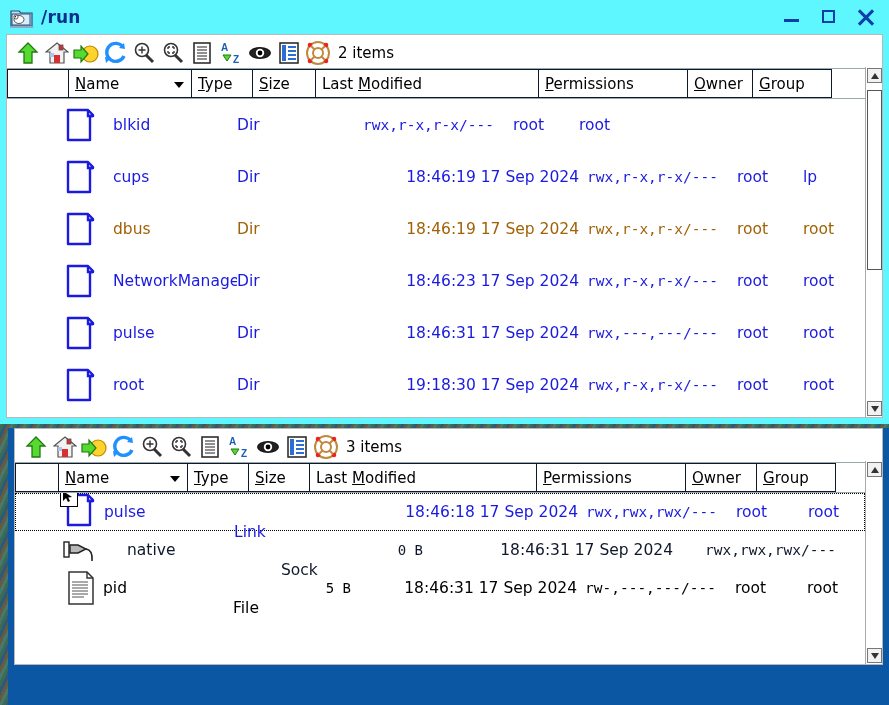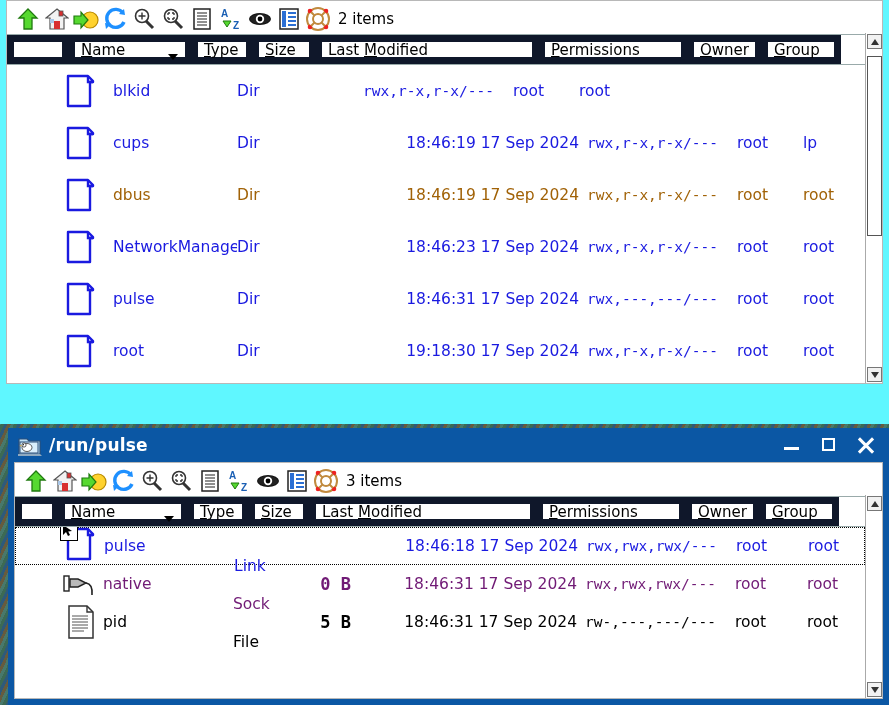--- a/index.html
+++ b/index.html
@@ -45,34 +45,34 @@
   #win2 .client{margin:0 6px 6px 6px;height:237px;border:1px solid #b8b8b8;}
 
   
   .toolbar{height:34px;display:flex;align-items:center;gap:0px;padding:2px 4px 0 6px;box-sizing:border-box;background:#fff;border-bottom:1px solid #9aa;}
   .tbtn{width:29px;height:28px;position:relative;cursor:pointer;display:flex;align-items:center;justify-content:center;}
   .tbtn svg{display:block;}
   .items-label{font-size:15px;color:#000;margin-left:6px;white-space:nowrap;}
 
   
   .colhdr{display:flex;height:30px;box-sizing:border-box;background:#fff;border-bottom:1px solid #9aa;}
-  .ch{box-sizing:border-box;border:7px solid #0f172a;background:#fff;display:flex;align-items:center;
+  .ch{box-sizing:border-box;border:1px solid #0f172a;background:#fff;display:flex;align-items:center;
       padding:0 6px;font-size:15px;color:#000;position:relative;height:29px;margin-right:-1px;cursor:pointer;}
   .ch u{text-decoration:underline;}
   .ch .caret{position:absolute;right:7px;top:12px;width:0;height:0;border-left:5px solid transparent;border-right:5px solid transparent;border-top:6px solid #000;}
 
   
   .listwrap{position:absolute;left:0;right:17px;top:64px;bottom:0;overflow:hidden;background:#fff;}
   .row{display:flex;align-items:center;height:52px;box-sizing:border-box;position:relative;padding-left:44px;}
   .row.sel{border:1px dotted #000;}
   .cell{box-sizing:border-box;font-size:15.5px;white-space:nowrap;overflow:hidden;display:flex;align-items:center;}
   .c-icon{width:62px;justify-content:center;flex:0 0 62px;}
   .c-name{flex:0 0 124px;}
   .c-type{flex:0 0 62px;}
-  .c-size{flex:0 0 64px;justify-content:flex-end;padding-right:6px;font-family:"DejaVu Sans Mono","Liberation Mono",monospace;font-size:17px;font-weight:bold;}
+  .c-size{flex:0 0 64px;justify-content:flex-end;padding-right:6px;font-family:"DejaVu Sans Mono","Liberation Mono",monospace;font-size:14px;}
   .c-date{flex:0 0 224px;justify-content:flex-end;padding-right:8px;}
   .c-perm{flex:0 0 150px;font-family:"DejaVu Sans Mono","Liberation Mono",monospace;font-size:14.5px;}
   .c-owner{flex:0 0 66px;}
   .c-group{flex:0 0 80px;}
 
   
   #win2 .row{height:38px;}
   #win2 .c-icon{flex:0 0 44px;width:44px;}
   #win2 .c-name{flex:0 0 130px;}
   #win2 .c-type{flex:0 0 62px;margin-top:40px;}
@@ -95,251 +95,33 @@
   .icon-folder{width:34px;height:36px;}
   .icon-doc{width:28px;height:34px;}
   .icon-plug{width:38px;height:28px;}
 </style>
 </head>
 <body>
 
 <div id="desktop"></div>
 
 <div class="window" id="win1">
-
-  <div class="client">
-    <div class="toolbar">
-      <span class="tbtn">
-        <svg width="24" height="24" viewBox="0 0 24 24">
-            <path d="M12 2 L21 11 H16 V22 H8 V11 H3 Z" fill="#56d930" stroke="#1f7a0f" stroke-width="1.3"></path>
-          </svg>
-      </span>
-      <span class="tbtn">
-        <svg width="24" height="24" viewBox="0 0 24 24">
-            <path d="M12 2 L23 11 H19 V22 H5 V11 H1 Z" fill="#f2f2f2" stroke="#555" stroke-width="1.2"></path>
-            <rect x="9" y="14" width="6" height="8" fill="#d83030"></rect>
-            <rect x="14" y="4" width="4" height="5" fill="#d83030" stroke="#555" stroke-width=".8"></rect>
-            <rect x="5" y="12" width="4" height="4" fill="#a9c7e8"></rect>
-          </svg>
-      </span>
-      <span class="tbtn">
-        <svg width="26" height="24" viewBox="0 0 26 24">
-            <circle cx="17" cy="13" r="8" fill="#ffd22e" stroke="#b88a00" stroke-width="1.2"></circle>
-            <path d="M1 9 h7 V5 l7 8 -7 8 v-4 H1z" fill="#56d930" stroke="#1f7a0f" stroke-width="1.2"></path>
-          </svg>
-      </span>
-      <span class="tbtn">
-        <svg width="24" height="24" viewBox="0 0 24 24">
-            <path d="M20 6 a9 9 0 1 0 1 9" fill="none" stroke="#1e90ff" stroke-width="3.4"></path>
-            <path d="M21 2 l1 6 -6 -1z" fill="#1e90ff"></path>
-            <path d="M3 22 l-1 -6 6 1z" fill="#1e90ff"></path>
-          </svg>
-      </span>
-      <span class="tbtn">
-        <svg width="24" height="24" viewBox="0 0 24 24">
-            <circle cx="10" cy="9" r="6.5" fill="none" stroke="#333" stroke-width="1.6"></circle>
-            <path d="M14 14 L21 21" stroke="#333" stroke-width="3"></path>
-            <path d="M10 5.5 v7 M6.5 9 h7" stroke="#333" stroke-width="1.4"></path>
-          </svg>
-      </span>
-      <span class="tbtn">
-        <svg width="24" height="24" viewBox="0 0 24 24">
-            <circle cx="10" cy="9" r="6.5" fill="none" stroke="#333" stroke-width="1.6"></circle>
-            <path d="M14 14 L21 21" stroke="#333" stroke-width="3"></path>
-            <path d="M7 6 h2 M7 6 v2 M13 6 h-2 M13 6 v2 M7 12 h2 M7 12 v-2 M13 12 h-2 M13 12 v-2" stroke="#333" stroke-width="1.3"></path>
-          </svg>
-      </span>
-      <span class="tbtn">
-        <svg width="24" height="24" viewBox="0 0 24 24">
-            <rect x="4" y="2" width="16" height="20" fill="#fff" stroke="#222" stroke-width="1.5"></rect>
-            <g stroke="#222" stroke-width="1.1">
-              <path d="M7 6h10M7 9h10M7 12h10M7 15h10M7 18h10"></path>
-            </g>
-          </svg>
-      </span>
-      <span class="tbtn">
-        <svg width="24" height="24" viewBox="0 0 24 24">
-            <text x="2" y="10" font-size="10" font-family="sans-serif" font-weight="bold" fill="#1a5fb4">A</text>
-            <text x="14" y="22" font-size="10" font-family="sans-serif" font-weight="bold" fill="#1a5fb4">Z</text>
-            <path d="M4 14 l4 6 4-6z" fill="#56d930" stroke="#1f7a0f" stroke-width="1"></path>
-          </svg>
-      </span>
-      <span class="tbtn">
-        <svg width="26" height="24" viewBox="0 0 26 24">
-            <ellipse cx="13" cy="12" rx="11" ry="6" fill="#111"></ellipse>
-            <ellipse cx="13" cy="12" rx="10" ry="5" fill="#222"></ellipse>
-            <circle cx="13" cy="12" r="4.2" fill="#fff"></circle>
-            <circle cx="13" cy="12" r="2.4" fill="#000"></circle>
-          </svg>
-      </span>
-      <span class="tbtn">
-        <svg width="24" height="24" viewBox="0 0 24 24">
-            <rect x="3" y="2" width="18" height="20" fill="#fff" stroke="#222" stroke-width="1.5"></rect>
-            <rect x="5" y="4" width="4" height="16" fill="#2b6fd4"></rect>
-            <g stroke="#2b6fd4" stroke-width="2">
-              <path d="M11 6h8M11 10h8M11 14h8M11 18h8"></path>
-            </g>
-          </svg>
-      </span>
-      <span class="tbtn">
-        <svg width="26" height="26" viewBox="0 0 26 26">
-            <circle cx="13" cy="13" r="11" fill="#fff" stroke="#c08a3e" stroke-width="2"></circle>
-            <circle cx="13" cy="13" r="5" fill="#fff" stroke="#c08a3e" stroke-width="2"></circle>
-            <g fill="#ee2222">
-              <circle cx="5" cy="5" r="2.3"></circle>
-              <circle cx="21" cy="5" r="2.3"></circle>
-              <circle cx="5" cy="21" r="2.3"></circle>
-              <circle cx="21" cy="21" r="2.3"></circle>
-            </g>
-            <path d="M6 6 L10 10 M20 6 L16 10 M6 20 L10 16 M20 20 L16 16" stroke="#c08a3e" stroke-width="2"></path>
-          </svg>
-      </span>
-      <span class="items-label">2 items</span>
-    </div>
-
-    <div class="colhdr">
-      <div class="ch" style="flex:0 0 62px"></div>
-      <div class="ch" style="flex:0 0 124px">
-        <span><u>N</u>ame</span>
-          <span class="caret"></span>
-      </div>
-      <div class="ch" style="flex:0 0 62px">
-          <span><u>T</u>ype</span>
-        </div>
-      <div class="ch" style="flex:0 0 64px">
-          <span><u>S</u>ize</span>
-        </div>
-      <div class="ch" style="flex:0 0 224px">
-          <span>Last <u>M</u>odified</span>
-        </div>
-      <div class="ch" style="flex:0 0 150px">
-          <span><u>P</u>ermissions</span>
-        </div>
-      <div class="ch" style="flex:0 0 66px">
-          <span><u>O</u>wner</span>
-        </div>
-      <div class="ch" style="flex:0 0 80px">
-          <span><u>G</u>roup</span>
-        </div>
-    </div>
-
-    <div class="listwrap" id="list1">
-        <div class="row" style="color: rgb(26, 26, 224);">
-          <div class="cell c-icon">
-            <svg class="icon-folder" viewBox="0 0 34 36">
-              <path d="M3 3 h20 l5 5 v1 h-3 v24 h-22 z" fill="#ffffff" stroke="#1a1ae0" stroke-width="2.4" stroke-linejoin="round"></path>
-              <path d="M23 3 v6 h5" fill="none" stroke="#1a1ae0" stroke-width="2.4"></path>
-            </svg>
-          </div>
-          <div class="cell c-name">blkid</div>
-          <div class="cell c-type">Dir</div>
-          <div class="cell c-size"></div>
-          <div class="cell c-perm">rwx,r-x,r-x/---</div>
-          <div class="cell c-owner">root</div>
-          <div class="cell c-group">root</div>
-        </div>
-        <div class="row" style="color: rgb(26, 26, 224);">
-          <div class="cell c-icon">
-            <svg class="icon-folder" viewBox="0 0 34 36">
-              <path d="M3 3 h20 l5 5 v1 h-3 v24 h-22 z" fill="#ffffff" stroke="#1a1ae0" stroke-width="2.4" stroke-linejoin="round"></path>
-              <path d="M23 3 v6 h5" fill="none" stroke="#1a1ae0" stroke-width="2.4"></path>
-            </svg>
-          </div>
-          <div class="cell c-name">cups</div>
-          <div class="cell c-type">Dir</div>
-          <div class="cell c-size"></div>
-          <div class="cell c-date">18:46:19 17 Sep 2024</div>
-          <div class="cell c-perm">rwx,r-x,r-x/---</div>
-          <div class="cell c-owner">root</div>
-          <div class="cell c-group">lp</div>
-        </div>
-        <div class="row" style="color: #a16207;">
-          <div class="cell c-icon">
-            <svg class="icon-folder" viewBox="0 0 34 36">
-              <path d="M3 3 h20 l5 5 v1 h-3 v24 h-22 z" fill="#ffffff" stroke="#1a1ae0" stroke-width="2.4" stroke-linejoin="round"></path>
-              <path d="M23 3 v6 h5" fill="none" stroke="#1a1ae0" stroke-width="2.4"></path>
-            </svg>
-          </div>
-          <div class="cell c-name">dbus</div>
-          <div class="cell c-type">Dir</div>
-          <div class="cell c-size"></div>
-          <div class="cell c-date">18:46:19 17 Sep 2024</div>
-          <div class="cell c-perm">rwx,r-x,r-x/---</div>
-          <div class="cell c-owner">root</div>
-          <div class="cell c-group">root</div>
-        </div>
-        <div class="row" style="color: rgb(26, 26, 224);">
-          <div class="cell c-icon">
-            <svg class="icon-folder" viewBox="0 0 34 36">
-              <path d="M3 3 h20 l5 5 v1 h-3 v24 h-22 z" fill="#ffffff" stroke="#1a1ae0" stroke-width="2.4" stroke-linejoin="round"></path>
-              <path d="M23 3 v6 h5" fill="none" stroke="#1a1ae0" stroke-width="2.4"></path>
-            </svg>
-          </div>
-          <div class="cell c-name">NetworkManager</div>
-          <div class="cell c-type">Dir</div>
-          <div class="cell c-size"></div>
-          <div class="cell c-date">18:46:23 17 Sep 2024</div>
-          <div class="cell c-perm">rwx,r-x,r-x/---</div>
-          <div class="cell c-owner">root</div>
-          <div class="cell c-group">root</div>
-        </div>
-        <div class="row" style="color: rgb(26, 26, 224);">
-          <div class="cell c-icon">
-            <svg class="icon-folder" viewBox="0 0 34 36">
-              <path d="M3 3 h20 l5 5 v1 h-3 v24 h-22 z" fill="#ffffff" stroke="#1a1ae0" stroke-width="2.4" stroke-linejoin="round"></path>
-              <path d="M23 3 v6 h5" fill="none" stroke="#1a1ae0" stroke-width="2.4"></path>
-            </svg>
-          </div>
-          <div class="cell c-name">pulse</div>
-          <div class="cell c-type">Dir</div>
-          <div class="cell c-size"></div>
-          <div class="cell c-date">18:46:31 17 Sep 2024</div>
-          <div class="cell c-perm">rwx,---,---/---</div>
-          <div class="cell c-owner">root</div>
-          <div class="cell c-group">root</div>
-        </div>
-        <div class="row" style="color: rgb(26, 26, 224);">
-          <div class="cell c-icon">
-            <svg class="icon-folder" viewBox="0 0 34 36">
-              <path d="M3 3 h20 l5 5 v1 h-3 v24 h-22 z" fill="#ffffff" stroke="#1a1ae0" stroke-width="2.4" stroke-linejoin="round"></path>
-              <path d="M23 3 v6 h5" fill="none" stroke="#1a1ae0" stroke-width="2.4"></path>
-            </svg>
-          </div>
-          <div class="cell c-name">root</div>
-          <div class="cell c-type">Dir</div>
-          <div class="cell c-size"></div>
-          <div class="cell c-date">19:18:30 17 Sep 2024</div>
-          <div class="cell c-perm">rwx,r-x,r-x/---</div>
-          <div class="cell c-owner">root</div>
-          <div class="cell c-group">root</div>
-        </div>
-      </div>
-
-    <div class="vsb">
-      <div class="sb-arrow up"></div>
-      <div class="sb-thumb" id="thumb1" style="top: 23.32px; height: 180.12px;"></div>
-      <div class="sb-arrow down"></div>
-    </div>
-  </div>
-</div>
-
-<div class="window" id="win2">
   <div class="titlebar">
     <span class="title-icon">
       <svg width="24" height="22" viewBox="0 0 24 22">
         <path d="M1 5 h8 l2 2 h11 v13 h-21 z" fill="#bfe0f5" stroke="#2b4f7a" stroke-width="1.2"></path>
         <rect x="2" y="8" width="18" height="11" fill="#d9eefc" stroke="#2b4f7a" stroke-width="1"></rect>
         <ellipse cx="9" cy="13.5" rx="5" ry="4" fill="#ffffff" stroke="#333" stroke-width=".8"></ellipse>
         <circle cx="6" cy="11" r="2.1" fill="#fff" stroke="#333" stroke-width=".8"></circle>
         <circle cx="5.4" cy="10.7" r=".6" fill="#000"></circle>
         <path d="M3.4 11 l-2 .8 2 .6z" fill="#f2b018"></path>
         <path d="M0 20 h22 l2 2 h-24z" fill="#8fa9bf"></path>
       </svg>
     </span>
-    <span class="title-text">/run/pulse</span>
+    <span class="title-text">/run</span>
     <span class="spacer"></span>
     <span class="wbtns">
       <span class="wbtn min"></span>
       <span class="wbtn max"></span>
       <span class="wbtn close"></span>
     </span>
   </div>
 
   <div class="client">
     <div class="toolbar">
@@ -421,20 +203,238 @@
             <circle cx="13" cy="13" r="5" fill="#fff" stroke="#c08a3e" stroke-width="2"></circle>
             <g fill="#ee2222">
               <circle cx="5" cy="5" r="2.3"></circle>
               <circle cx="21" cy="5" r="2.3"></circle>
               <circle cx="5" cy="21" r="2.3"></circle>
               <circle cx="21" cy="21" r="2.3"></circle>
             </g>
             <path d="M6 6 L10 10 M20 6 L16 10 M6 20 L10 16 M20 20 L16 16" stroke="#c08a3e" stroke-width="2"></path>
           </svg>
       </span>
+      <span class="items-label">2 items</span>
+    </div>
+
+    <div class="colhdr">
+      <div class="ch" style="flex:0 0 62px"></div>
+      <div class="ch" style="flex:0 0 124px">
+        <span><u>N</u>ame</span>
+          <span class="caret"></span>
+      </div>
+      <div class="ch" style="flex:0 0 62px">
+          <span><u>T</u>ype</span>
+        </div>
+      <div class="ch" style="flex:0 0 64px">
+          <span><u>S</u>ize</span>
+        </div>
+      <div class="ch" style="flex:0 0 224px">
+          <span>Last <u>M</u>odified</span>
+        </div>
+      <div class="ch" style="flex:0 0 150px">
+          <span><u>P</u>ermissions</span>
+        </div>
+      <div class="ch" style="flex:0 0 66px">
+          <span><u>O</u>wner</span>
+        </div>
+      <div class="ch" style="flex:0 0 80px">
+          <span><u>G</u>roup</span>
+        </div>
+    </div>
+
+    <div class="listwrap" id="list1">
+        <div class="row" style="color: rgb(26, 26, 224);">
+          <div class="cell c-icon">
+            <svg class="icon-folder" viewBox="0 0 34 36">
+              <path d="M3 3 h20 l5 5 v1 h-3 v24 h-22 z" fill="#ffffff" stroke="#1a1ae0" stroke-width="2.4" stroke-linejoin="round"></path>
+              <path d="M23 3 v6 h5" fill="none" stroke="#1a1ae0" stroke-width="2.4"></path>
+            </svg>
+          </div>
+          <div class="cell c-name">blkid</div>
+          <div class="cell c-type">Dir</div>
+          <div class="cell c-size"></div>
+          <div class="cell c-perm">rwx,r-x,r-x/---</div>
+          <div class="cell c-owner">root</div>
+          <div class="cell c-group">root</div>
+        </div>
+        <div class="row" style="color: rgb(26, 26, 224);">
+          <div class="cell c-icon">
+            <svg class="icon-folder" viewBox="0 0 34 36">
+              <path d="M3 3 h20 l5 5 v1 h-3 v24 h-22 z" fill="#ffffff" stroke="#1a1ae0" stroke-width="2.4" stroke-linejoin="round"></path>
+              <path d="M23 3 v6 h5" fill="none" stroke="#1a1ae0" stroke-width="2.4"></path>
+            </svg>
+          </div>
+          <div class="cell c-name">cups</div>
+          <div class="cell c-type">Dir</div>
+          <div class="cell c-size"></div>
+          <div class="cell c-date">18:46:19 17 Sep 2024</div>
+          <div class="cell c-perm">rwx,r-x,r-x/---</div>
+          <div class="cell c-owner">root</div>
+          <div class="cell c-group">lp</div>
+        </div>
+        <div class="row" style="color: #a16207;">
+          <div class="cell c-icon">
+            <svg class="icon-folder" viewBox="0 0 34 36">
+              <path d="M3 3 h20 l5 5 v1 h-3 v24 h-22 z" fill="#ffffff" stroke="#1a1ae0" stroke-width="2.4" stroke-linejoin="round"></path>
+              <path d="M23 3 v6 h5" fill="none" stroke="#1a1ae0" stroke-width="2.4"></path>
+            </svg>
+          </div>
+          <div class="cell c-name">dbus</div>
+          <div class="cell c-type">Dir</div>
+          <div class="cell c-size"></div>
+          <div class="cell c-date">18:46:19 17 Sep 2024</div>
+          <div class="cell c-perm">rwx,r-x,r-x/---</div>
+          <div class="cell c-owner">root</div>
+          <div class="cell c-group">root</div>
+        </div>
+        <div class="row" style="color: rgb(26, 26, 224);">
+          <div class="cell c-icon">
+            <svg class="icon-folder" viewBox="0 0 34 36">
+              <path d="M3 3 h20 l5 5 v1 h-3 v24 h-22 z" fill="#ffffff" stroke="#1a1ae0" stroke-width="2.4" stroke-linejoin="round"></path>
+              <path d="M23 3 v6 h5" fill="none" stroke="#1a1ae0" stroke-width="2.4"></path>
+            </svg>
+          </div>
+          <div class="cell c-name">NetworkManager</div>
+          <div class="cell c-type">Dir</div>
+          <div class="cell c-size"></div>
+          <div class="cell c-date">18:46:23 17 Sep 2024</div>
+          <div class="cell c-perm">rwx,r-x,r-x/---</div>
+          <div class="cell c-owner">root</div>
+          <div class="cell c-group">root</div>
+        </div>
+        <div class="row" style="color: rgb(26, 26, 224);">
+          <div class="cell c-icon">
+            <svg class="icon-folder" viewBox="0 0 34 36">
+              <path d="M3 3 h20 l5 5 v1 h-3 v24 h-22 z" fill="#ffffff" stroke="#1a1ae0" stroke-width="2.4" stroke-linejoin="round"></path>
+              <path d="M23 3 v6 h5" fill="none" stroke="#1a1ae0" stroke-width="2.4"></path>
+            </svg>
+          </div>
+          <div class="cell c-name">pulse</div>
+          <div class="cell c-type">Dir</div>
+          <div class="cell c-size"></div>
+          <div class="cell c-date">18:46:31 17 Sep 2024</div>
+          <div class="cell c-perm">rwx,---,---/---</div>
+          <div class="cell c-owner">root</div>
+          <div class="cell c-group">root</div>
+        </div>
+        <div class="row" style="color: rgb(26, 26, 224);">
+          <div class="cell c-icon">
+            <svg class="icon-folder" viewBox="0 0 34 36">
+              <path d="M3 3 h20 l5 5 v1 h-3 v24 h-22 z" fill="#ffffff" stroke="#1a1ae0" stroke-width="2.4" stroke-linejoin="round"></path>
+              <path d="M23 3 v6 h5" fill="none" stroke="#1a1ae0" stroke-width="2.4"></path>
+            </svg>
+          </div>
+          <div class="cell c-name">root</div>
+          <div class="cell c-type">Dir</div>
+          <div class="cell c-size"></div>
+          <div class="cell c-date">19:18:30 17 Sep 2024</div>
+          <div class="cell c-perm">rwx,r-x,r-x/---</div>
+          <div class="cell c-owner">root</div>
+          <div class="cell c-group">root</div>
+        </div>
+      </div>
+
+    <div class="vsb">
+      <div class="sb-arrow up"></div>
+      <div class="sb-thumb" id="thumb1" style="top: 23.32px; height: 180.12px;"></div>
+      <div class="sb-arrow down"></div>
+    </div>
+  </div>
+</div>
+
+<div class="window" id="win2">
+
+  <div class="client">
+    <div class="toolbar">
+      <span class="tbtn">
+        <svg width="24" height="24" viewBox="0 0 24 24">
+            <path d="M12 2 L21 11 H16 V22 H8 V11 H3 Z" fill="#56d930" stroke="#1f7a0f" stroke-width="1.3"></path>
+          </svg>
+      </span>
+      <span class="tbtn">
+        <svg width="24" height="24" viewBox="0 0 24 24">
+            <path d="M12 2 L23 11 H19 V22 H5 V11 H1 Z" fill="#f2f2f2" stroke="#555" stroke-width="1.2"></path>
+            <rect x="9" y="14" width="6" height="8" fill="#d83030"></rect>
+            <rect x="14" y="4" width="4" height="5" fill="#d83030" stroke="#555" stroke-width=".8"></rect>
+            <rect x="5" y="12" width="4" height="4" fill="#a9c7e8"></rect>
+          </svg>
+      </span>
+      <span class="tbtn">
+        <svg width="26" height="24" viewBox="0 0 26 24">
+            <circle cx="17" cy="13" r="8" fill="#ffd22e" stroke="#b88a00" stroke-width="1.2"></circle>
+            <path d="M1 9 h7 V5 l7 8 -7 8 v-4 H1z" fill="#56d930" stroke="#1f7a0f" stroke-width="1.2"></path>
+          </svg>
+      </span>
+      <span class="tbtn">
+        <svg width="24" height="24" viewBox="0 0 24 24">
+            <path d="M20 6 a9 9 0 1 0 1 9" fill="none" stroke="#1e90ff" stroke-width="3.4"></path>
+            <path d="M21 2 l1 6 -6 -1z" fill="#1e90ff"></path>
+            <path d="M3 22 l-1 -6 6 1z" fill="#1e90ff"></path>
+          </svg>
+      </span>
+      <span class="tbtn">
+        <svg width="24" height="24" viewBox="0 0 24 24">
+            <circle cx="10" cy="9" r="6.5" fill="none" stroke="#333" stroke-width="1.6"></circle>
+            <path d="M14 14 L21 21" stroke="#333" stroke-width="3"></path>
+            <path d="M10 5.5 v7 M6.5 9 h7" stroke="#333" stroke-width="1.4"></path>
+          </svg>
+      </span>
+      <span class="tbtn">
+        <svg width="24" height="24" viewBox="0 0 24 24">
+            <circle cx="10" cy="9" r="6.5" fill="none" stroke="#333" stroke-width="1.6"></circle>
+            <path d="M14 14 L21 21" stroke="#333" stroke-width="3"></path>
+            <path d="M7 6 h2 M7 6 v2 M13 6 h-2 M13 6 v2 M7 12 h2 M7 12 v-2 M13 12 h-2 M13 12 v-2" stroke="#333" stroke-width="1.3"></path>
+          </svg>
+      </span>
+      <span class="tbtn">
+        <svg width="24" height="24" viewBox="0 0 24 24">
+            <rect x="4" y="2" width="16" height="20" fill="#fff" stroke="#222" stroke-width="1.5"></rect>
+            <g stroke="#222" stroke-width="1.1">
+              <path d="M7 6h10M7 9h10M7 12h10M7 15h10M7 18h10"></path>
+            </g>
+          </svg>
+      </span>
+      <span class="tbtn">
+        <svg width="24" height="24" viewBox="0 0 24 24">
+            <text x="2" y="10" font-size="10" font-family="sans-serif" font-weight="bold" fill="#1a5fb4">A</text>
+            <text x="14" y="22" font-size="10" font-family="sans-serif" font-weight="bold" fill="#1a5fb4">Z</text>
+            <path d="M4 14 l4 6 4-6z" fill="#56d930" stroke="#1f7a0f" stroke-width="1"></path>
+          </svg>
+      </span>
+      <span class="tbtn">
+        <svg width="26" height="24" viewBox="0 0 26 24">
+            <ellipse cx="13" cy="12" rx="11" ry="6" fill="#111"></ellipse>
+            <ellipse cx="13" cy="12" rx="10" ry="5" fill="#222"></ellipse>
+            <circle cx="13" cy="12" r="4.2" fill="#fff"></circle>
+            <circle cx="13" cy="12" r="2.4" fill="#000"></circle>
+          </svg>
+      </span>
+      <span class="tbtn">
+        <svg width="24" height="24" viewBox="0 0 24 24">
+            <rect x="3" y="2" width="18" height="20" fill="#fff" stroke="#222" stroke-width="1.5"></rect>
+            <rect x="5" y="4" width="4" height="16" fill="#2b6fd4"></rect>
+            <g stroke="#2b6fd4" stroke-width="2">
+              <path d="M11 6h8M11 10h8M11 14h8M11 18h8"></path>
+            </g>
+          </svg>
+      </span>
+      <span class="tbtn">
+        <svg width="26" height="26" viewBox="0 0 26 26">
+            <circle cx="13" cy="13" r="11" fill="#fff" stroke="#c08a3e" stroke-width="2"></circle>
+            <circle cx="13" cy="13" r="5" fill="#fff" stroke="#c08a3e" stroke-width="2"></circle>
+            <g fill="#ee2222">
+              <circle cx="5" cy="5" r="2.3"></circle>
+              <circle cx="21" cy="5" r="2.3"></circle>
+              <circle cx="5" cy="21" r="2.3"></circle>
+              <circle cx="21" cy="21" r="2.3"></circle>
+            </g>
+            <path d="M6 6 L10 10 M20 6 L16 10 M6 20 L10 16 M20 20 L16 16" stroke="#c08a3e" stroke-width="2"></path>
+          </svg>
+      </span>
       <span class="items-label">3 items</span>
     </div>
 
     <div class="colhdr">
       <div class="ch" style="flex:0 0 44px"></div>
       <div class="ch" style="flex:0 0 130px">
         <span><u>N</u>ame</span>
           <span class="caret"></span>
       </div>
       <div class="ch" style="flex:0 0 62px">
@@ -470,21 +470,21 @@
               </span></span>
           </div>
           <div class="cell c-name">pulse</div>
           <div class="cell c-type">Link</div>
           <div class="cell c-size"></div>
           <div class="cell c-date">18:46:18 17 Sep 2024</div>
           <div class="cell c-perm">rwx,rwx,rwx/---</div>
           <div class="cell c-owner">root</div>
           <div class="cell c-group">root</div>
         </div>
-        <div class="row" style="color: #701a75;">
+        <div class="row" style="color: #0f172a; gap: 24px;">
           <div class="cell c-icon">
             <svg class="icon-plug" viewBox="0 0 38 28">
               <rect x="2" y="6" width="5" height="15" fill="#fff" stroke="#222" stroke-width="1.4"></rect>
               <path d="M8 9 h8 l8 4 -8 4 h-8 z" fill="#b9b9b9" stroke="#222" stroke-width="1.4"></path>
               <path d="M24 13 q7 1 6 12" fill="none" stroke="#222" stroke-width="1.6"></path>
             </svg>
           </div>
           <div class="cell c-name">native</div>
           <div class="cell c-type">Sock</div>
           <div class="cell c-size">0 B</div>

